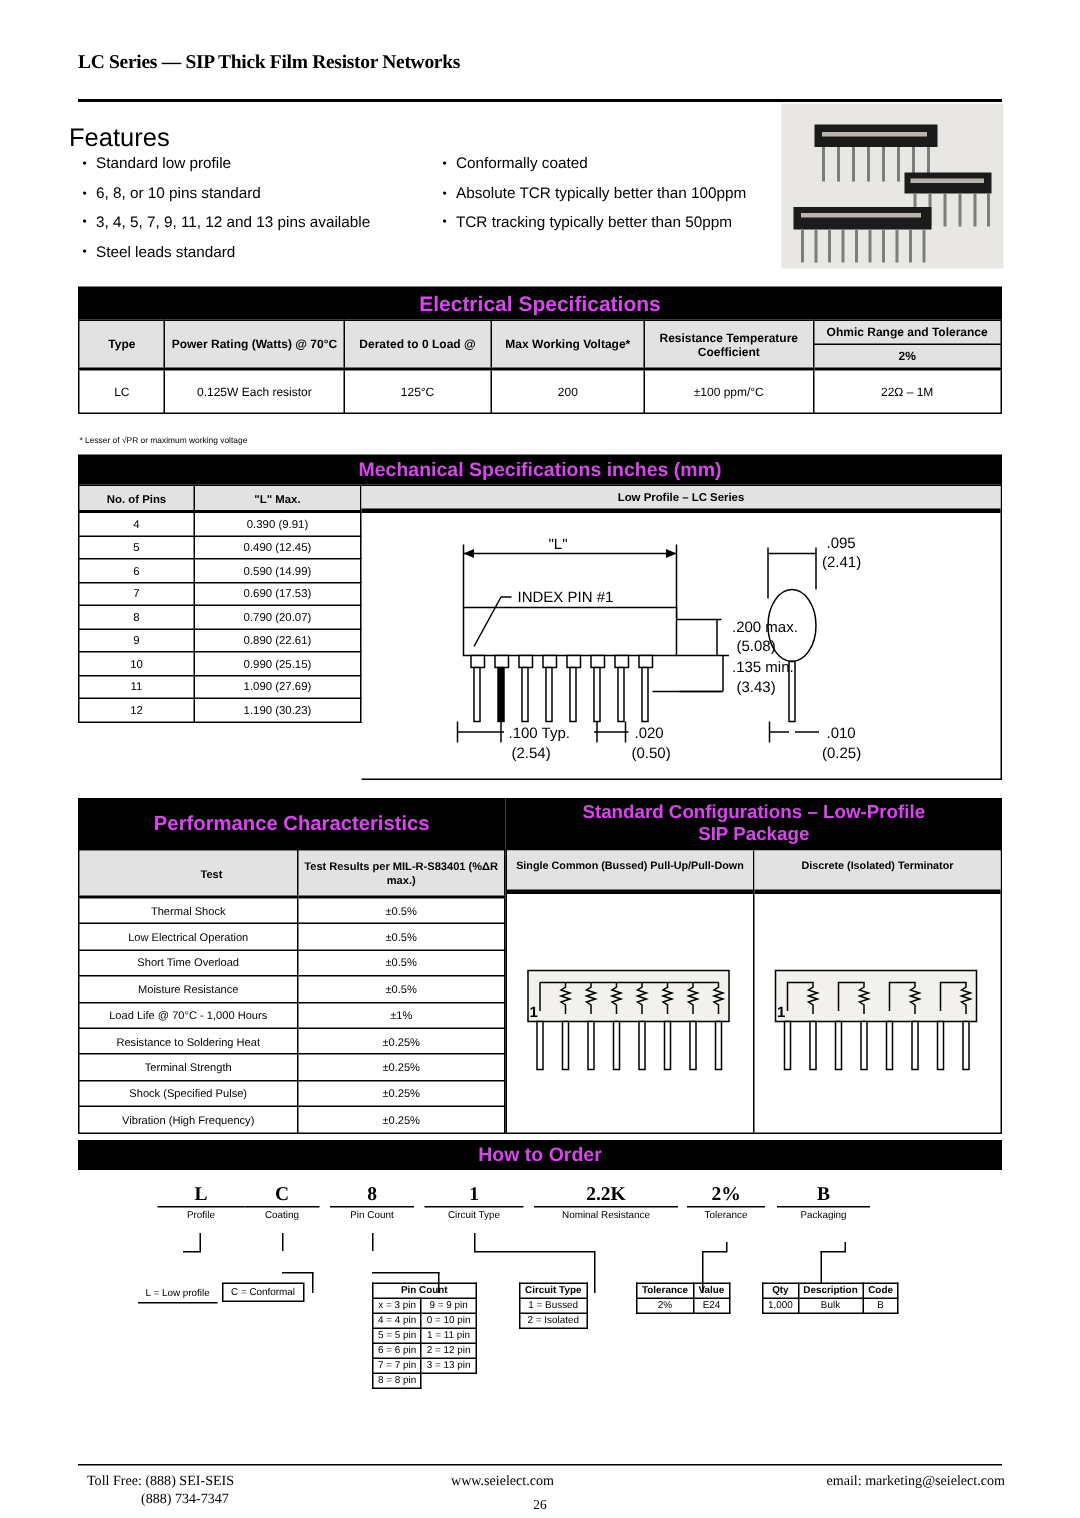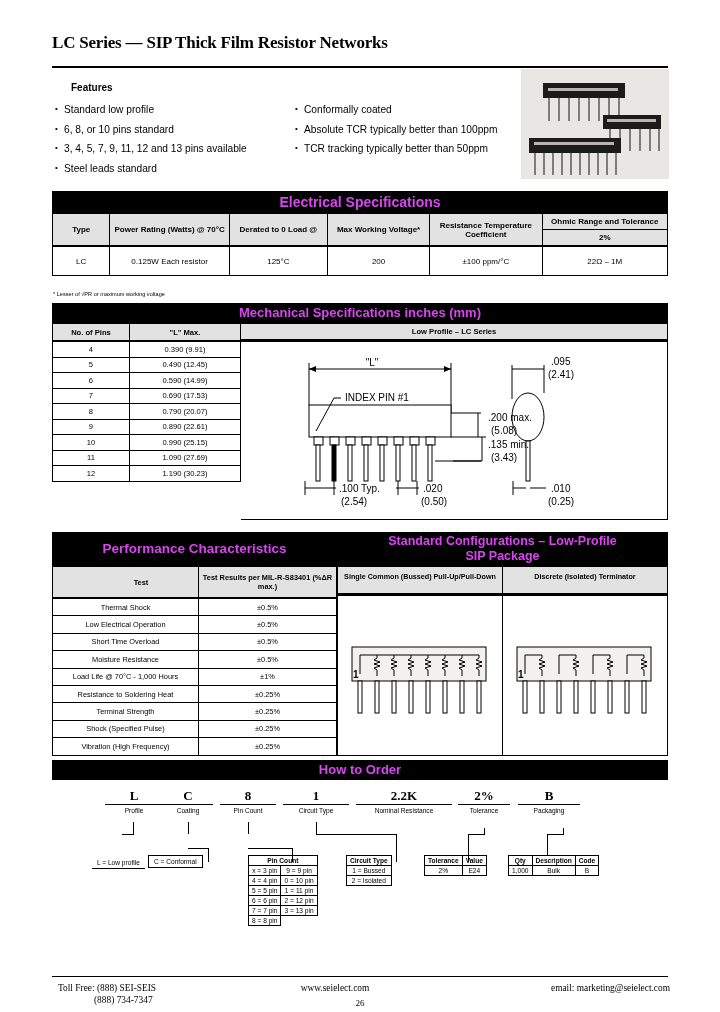--- a/index.html
+++ b/index.html
@@ -1,23 +1,23 @@
 <!DOCTYPE html>
 <html><head>
 <meta charset="utf-8">
 <style>
   html,body{margin:0;padding:0;background:#ffffff;}
   body{width:720px;height:1012px;font-family:"Liberation Sans",sans-serif;color:#000;position:relative;overflow:hidden;}
   .page{position:absolute;left:0;top:0;width:720px;height:1012px;background:#fff;}
 
   
-  .title{position:absolute;left:52px;top:33px;font-family:"Liberation Serif",serif;font-weight:bold;font-size:17px;letter-spacing:-0.2px;white-space:nowrap;}
+  .title{position:absolute;left:52px;top:33px;font-family:"Liberation Serif",serif;font-weight:bold;font-size:13px;letter-spacing:-0.2px;white-space:nowrap;}
   .title-rule{position:absolute;left:52px;top:66px;width:616px;height:2px;background:#000;}
 
-  .features-h{position:absolute;left:71px;top:82px;font-size:10px;font-weight:bold;}
+  .features-h{position:absolute;left:46px;top:82px;font-size:17px;font-weight:normal;}
   .feat-col{position:absolute;font-size:10.2px;}
   .feat-col.left{left:55px;top:104px;width:250px;}
   .feat-col.right{left:295px;top:104px;width:230px;}
   .feat{position:relative;padding-left:9px;margin-bottom:8.5px;line-height:11px;white-space:nowrap;}
   .feat:before{content:"\2022";position:absolute;left:0;top:-1px;font-size:8px;}
 
   .photo{position:absolute;left:521px;top:69px;width:148px;height:110px;background:#e8e7e3;overflow:hidden;}
   .photo .body{position:absolute;background:#1b1b1b;}
   .photo .lead{position:absolute;background:#7d7d7d;width:2px;}
   .photo .mark{position:absolute;background:#b9b5ad;height:3px;}

